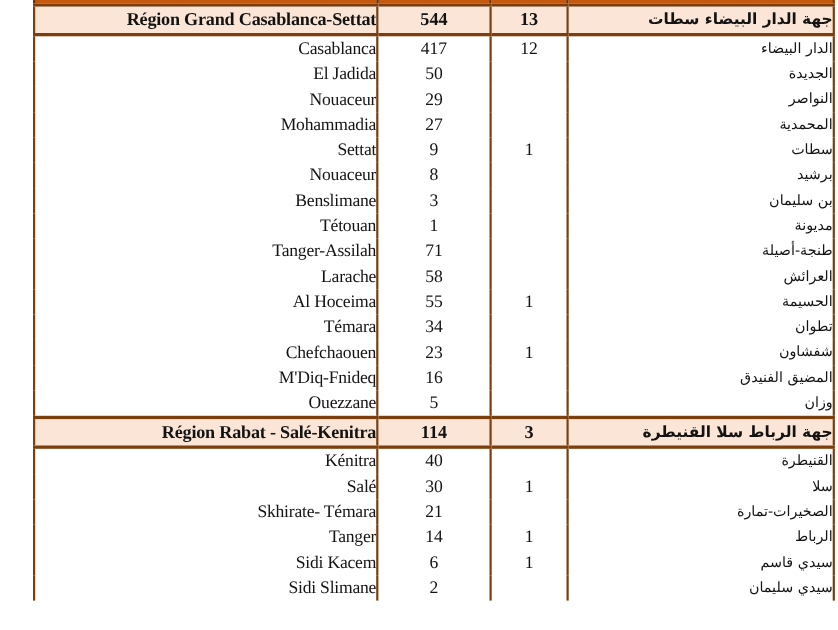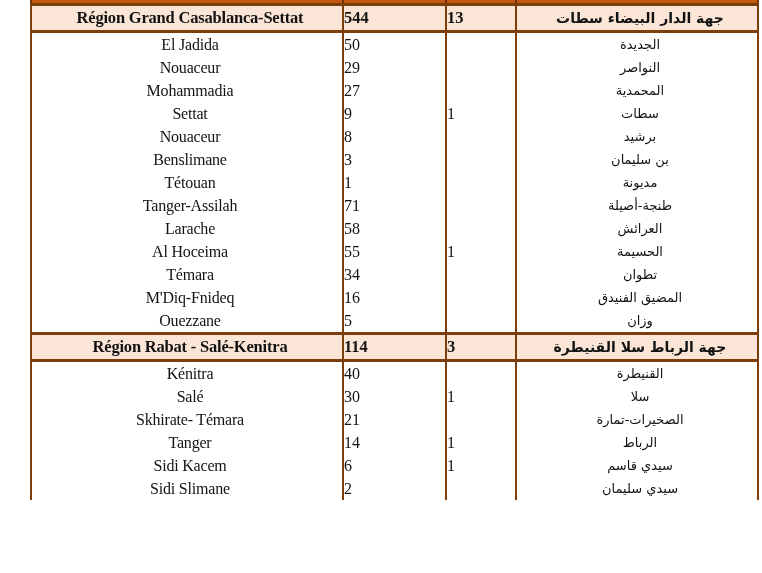--- a/index.html
+++ b/index.html
@@ -50,36 +50,36 @@
     background: #FBE5D6;
     border-top: 3px solid #7B3E0C;
     border-bottom: 3px solid #7B3E0C;
     font-weight: bold;
   }
 
   
   tr.data-row td { height: 23px; }
 
   td.fr {
-    text-align: center;
+    text-align: right;
     padding-left: 6px;
     font-size: 16px;
     letter-spacing: -0.2px;
   }
   tr.region-row td.fr { font-size: 16.5px; }
 
   td.num {
-    text-align: left;
+    text-align: center;
     font-size: 16px;
   }
   tr.region-row td.num { font-size: 16.5px; }
 
   td.ar {
     direction: rtl;
-    text-align: center; 
+    text-align: right; 
     padding-left: 6px;
     font-family: "DejaVu Sans", sans-serif;
     font-size: 13px;
   }
   tr.region-row td.ar { font-size: 14px; }
 </style>
 </head>
 <body>
 
 <div class="table-wrap">
@@ -98,20 +98,26 @@
         <td></td>
       </tr>
 
     <tr class="region-row">
           <td class="fr">Région Grand Casablanca-Settat</td>
           <td class="num">544</td>
           <td class="num">13</td>
           <td class="ar">جهة الدار البيضاء سطات</td>
         </tr>
         <tr class="data-row">
+          <td class="fr">Casablanca</td>
+          <td class="num">417</td>
+          <td class="num">12</td>
+          <td class="ar">الدار البيضاء</td>
+        </tr>
+        <tr class="data-row">
           <td class="fr">El Jadida</td>
           <td class="num">50</td>
           <td class="num"></td>
           <td class="ar">الجديدة</td>
         </tr>
         <tr class="data-row">
           <td class="fr">Nouaceur</td>
           <td class="num">29</td>
           <td class="num"></td>
           <td class="ar">النواصر</td>
@@ -162,20 +168,26 @@
           <td class="fr">Al Hoceima</td>
           <td class="num">55</td>
           <td class="num">1</td>
           <td class="ar">الحسيمة</td>
         </tr>
         <tr class="data-row">
           <td class="fr">Témara</td>
           <td class="num">34</td>
           <td class="num"></td>
           <td class="ar">تطوان</td>
+        </tr>
+        <tr class="data-row">
+          <td class="fr">Chefchaouen</td>
+          <td class="num">23</td>
+          <td class="num">1</td>
+          <td class="ar">شفشاون</td>
         </tr>
         <tr class="data-row">
           <td class="fr">M'Diq-Fnideq</td>
           <td class="num">16</td>
           <td class="num"></td>
           <td class="ar">المضيق الفنيدق</td>
         </tr>
         <tr class="data-row">
           <td class="fr">Ouezzane</td>
           <td class="num">5</td>

